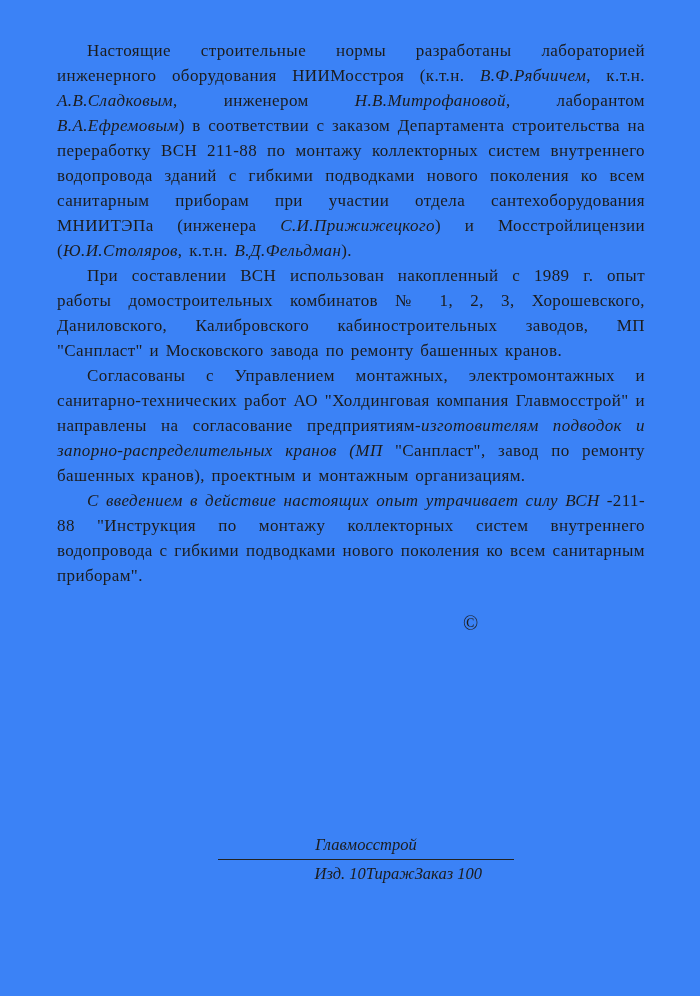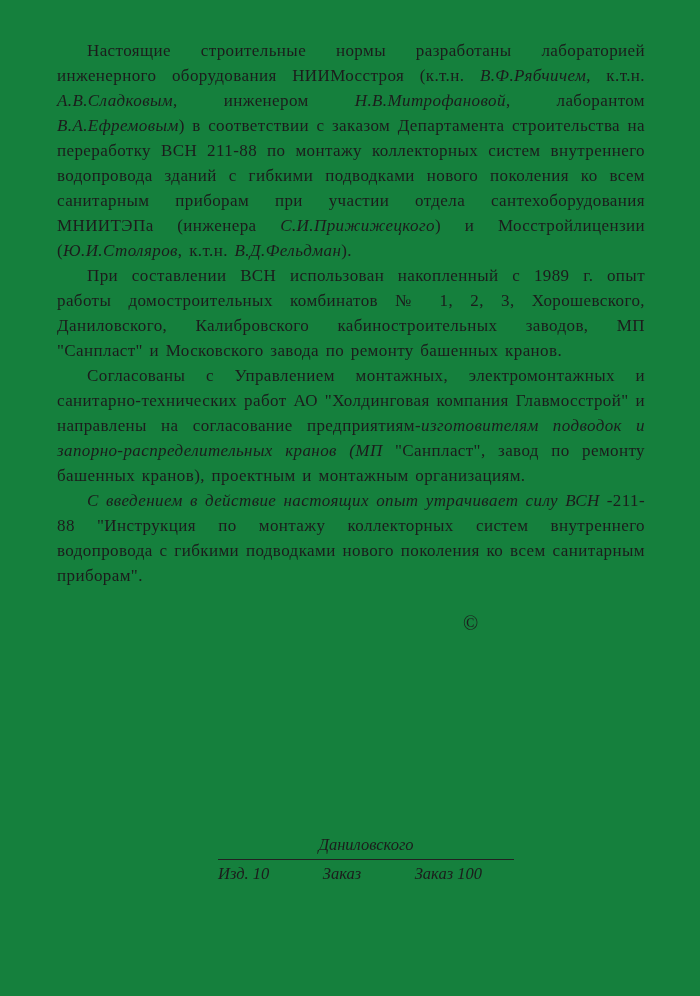--- a/index.html
+++ b/index.html
@@ -8,21 +8,21 @@
     height: 996px;
     background: #ffffff;
     font-family: "Liberation Serif", serif;
     color: #1c1c1c;
     position: relative;
     overflow: hidden;
   }
   .page {
     position: absolute;
     inset: 0;
-    background: #15803d;
+    background: #3b82f6;
   }
   .text-block {
     position: absolute;
     left: 57px;
     top: 38px;
     width: 588px;
   }
   p.para {
     margin: 0;
     text-align: justify;
@@ -50,21 +50,21 @@
     font-size: 16.5px;
     color: #1c1c1c;
   }
   .imprint-top {
     text-align: center;
     padding-bottom: 4px;
     border-bottom: 1.5px solid #222;
   }
   .imprint-bottom {
     display: flex;
-    justify-content: space-between;
+    justify-content: flex-end;
     padding: 4px 32px 0 0;
   }
 </style>
 </head>
 <body>
 
 <div class="page">
 
   <div class="text-block">
     <div id="paragraphs">
@@ -74,22 +74,22 @@
         <p class="para"><span class="italic">С введением в действие настоящих опыт утрачивает силу ВСН</span><span> -211-88 "Инструкция по монтажу коллекторных систем внутреннего водопровода с гибкими подводками нового поколения ко всем санитарным приборам".</span></p>
       </div>
 
     <div class="copyright">
       <span class="c-sym">©</span>
     </div>
   </div>
 
   <div class="imprint">
     <div class="imprint-top">
-      <span>Даниловского</span>
+      <span>Главмосстрой</span>
     </div>
     <div class="imprint-bottom">
       <span>Изд. 10</span>
-      <span>Заказ</span>
+      <span>Тираж</span>
       <span>Заказ 100</span>
     </div>
   </div>
 
 </div>
 
 </body></html>

